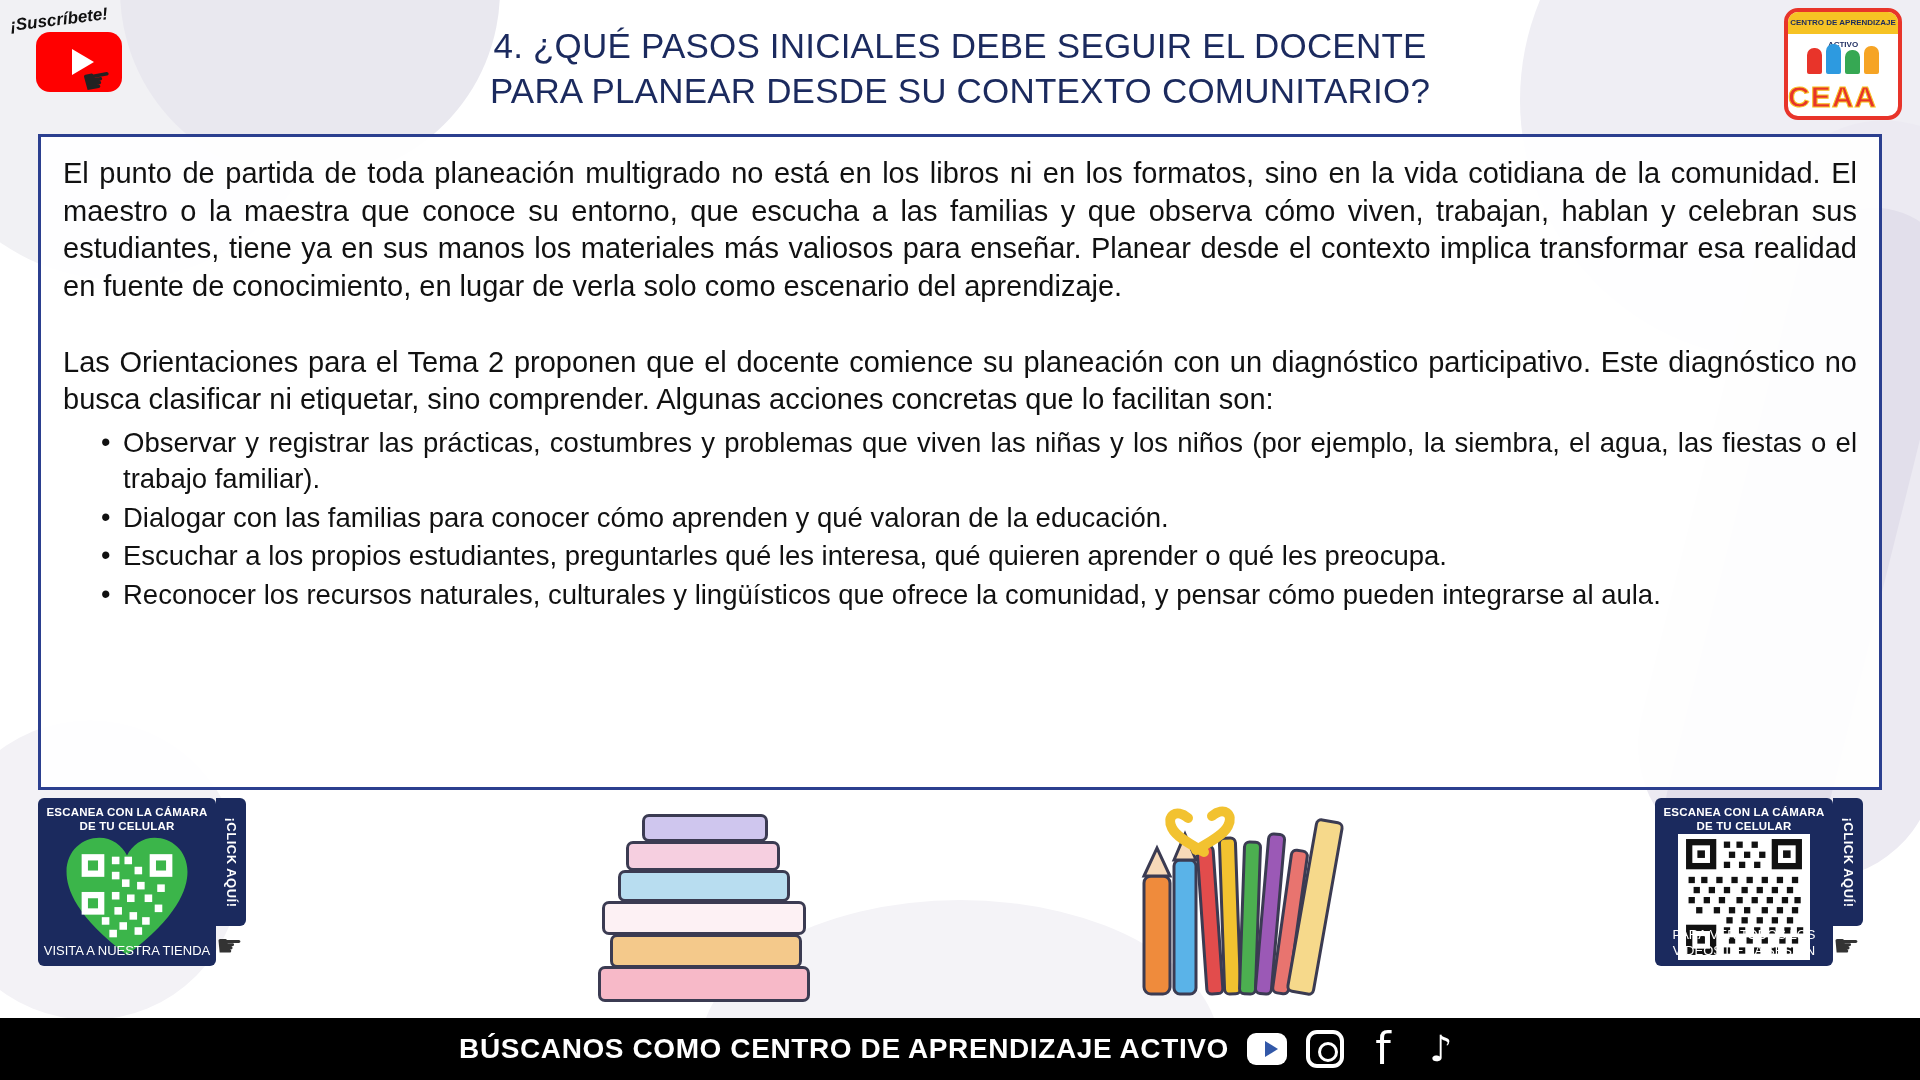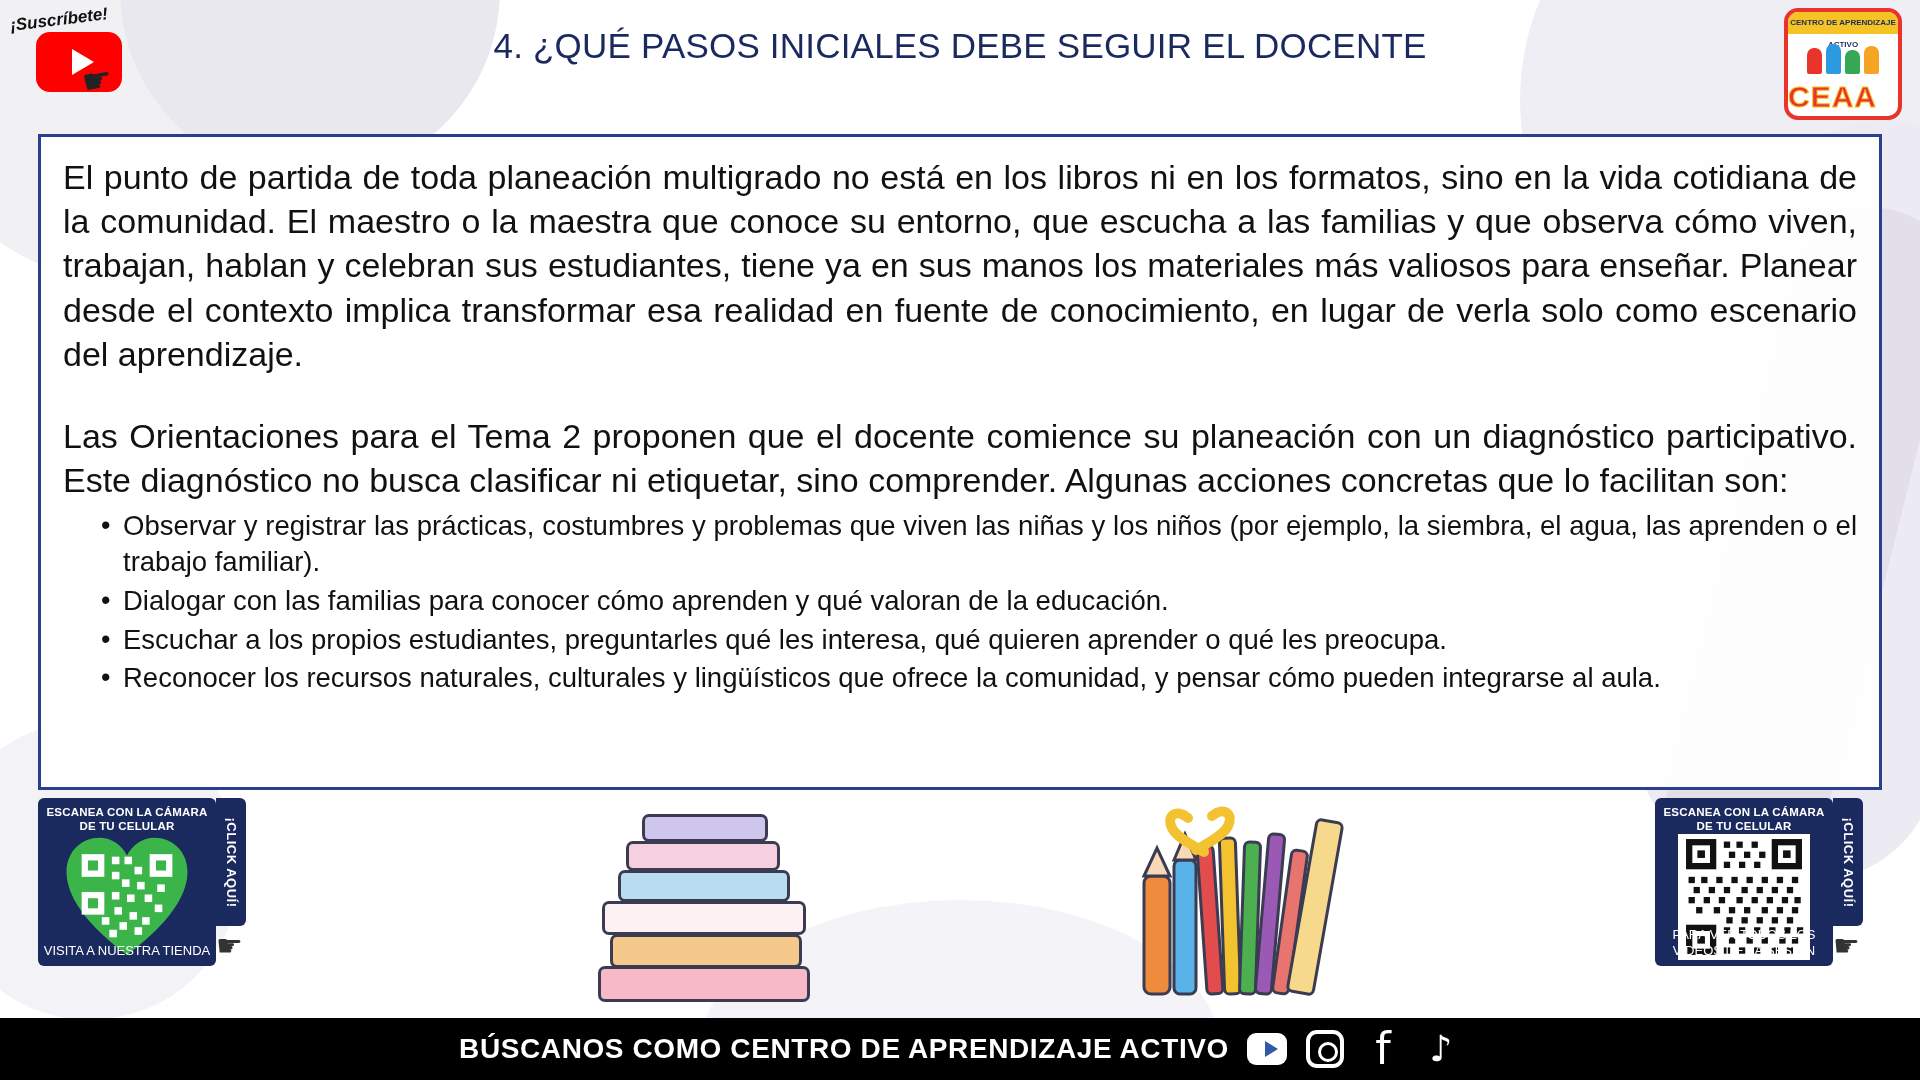--- a/index.html
+++ b/index.html
@@ -162,21 +162,21 @@
   
   .content-box {
     position: absolute;
     left: 38px; top: 134px;
     width: 1844px; height: 656px;
     border: 3px solid #2b3f8f;
     background: rgba(255,255,255,0.92);
     padding: 18px 22px 10px 22px;
   }
   .para {
-    font-size: 34px;
+    font-size: 29px;
     line-height: 1.30;
     color: #111;
     text-align: justify;
     margin-bottom: 6px;
   }
   .para.spaced { margin-top: 38px; }
   .bullets {
     margin-top: 4px;
     padding-left: 34px;
   }
@@ -357,39 +357,40 @@
     <div class="subscribe">
       <div class="suscribete-text">¡Suscríbete!</div>
       <div class="yt-box">
         <div class="yt-tri"></div>
       </div>
       <div class="cursor-hand">☛</div>
     </div>
 
     <div class="title-block">
       <div>4. ¿QUÉ PASOS INICIALES DEBE SEGUIR EL DOCENTE</div>
+      <div>PARA PLANEAR DESDE SU CONTEXTO COMUNITARIO?</div>
     </div>
 
     <div class="logo">
       <div class="logo-top">CENTRO DE APRENDIZAJE ACTIVO</div>
       <div class="logo-figs">
         <div class="fig a"></div>
         <div class="fig b"></div>
         <div class="fig c"></div>
         <div class="fig d"></div>
       </div>
       <div class="logo-word">CEAA</div>
     </div>
   </div>
 
   <div class="content-box">
     <div class="para">El punto de partida de toda planeación multigrado no está en los libros ni en los formatos, sino en la vida cotidiana de la comunidad. El maestro o la maestra que conoce su entorno, que escucha a las familias y que observa cómo viven, trabajan, hablan y celebran sus estudiantes, tiene ya en sus manos los materiales más valiosos para enseñar. Planear desde el contexto implica transformar esa realidad en fuente de conocimiento, en lugar de verla solo como escenario del aprendizaje.</div>
     <div class="para spaced">Las Orientaciones para el Tema 2 proponen que el docente comience su planeación con un diagnóstico participativo. Este diagnóstico no busca clasificar ni etiquetar, sino comprender. Algunas acciones concretas que lo facilitan son:</div>
     <div class="bullets">
-      <div class="bullet">Observar y registrar las prácticas, costumbres y problemas que viven las niñas y los niños (por ejemplo, la siembra, el agua, las aprenden o el trabajo familiar).</div>
+      <div class="bullet">Observar y registrar las prácticas, costumbres y problemas que viven las niñas y los niños (por ejemplo, la siembra, el agua, las fiestas o el trabajo familiar).</div>
       <div class="bullet">Dialogar con las familias para conocer cómo aprenden y qué valoran de la educación.</div>
       <div class="bullet">Escuchar a los propios estudiantes, preguntarles qué les interesa, qué quieren aprender o qué les preocupa.</div>
       <div class="bullet">Reconocer los recursos naturales, culturales y lingüísticos que ofrece la comunidad, y pensar cómo pueden integrarse al aula.</div>
     </div>
   </div>
 
   <div class="qr-card left">
     <div class="qr-head">ESCANEA CON LA CÁMARA DE TU CELULAR</div>
     <svg class="qr-img qr-heart-svg" viewBox="0 0 100 100">
       <path d="M50 96 C10 66 2 44 2 30 C2 13 15 3 28 3 C38 3 46 9 50 17 C54 9 62 3 72 3 C85 3 98 13 98 30 C98 44 90 66 50 96 Z" fill="#3bb54a"></path>

